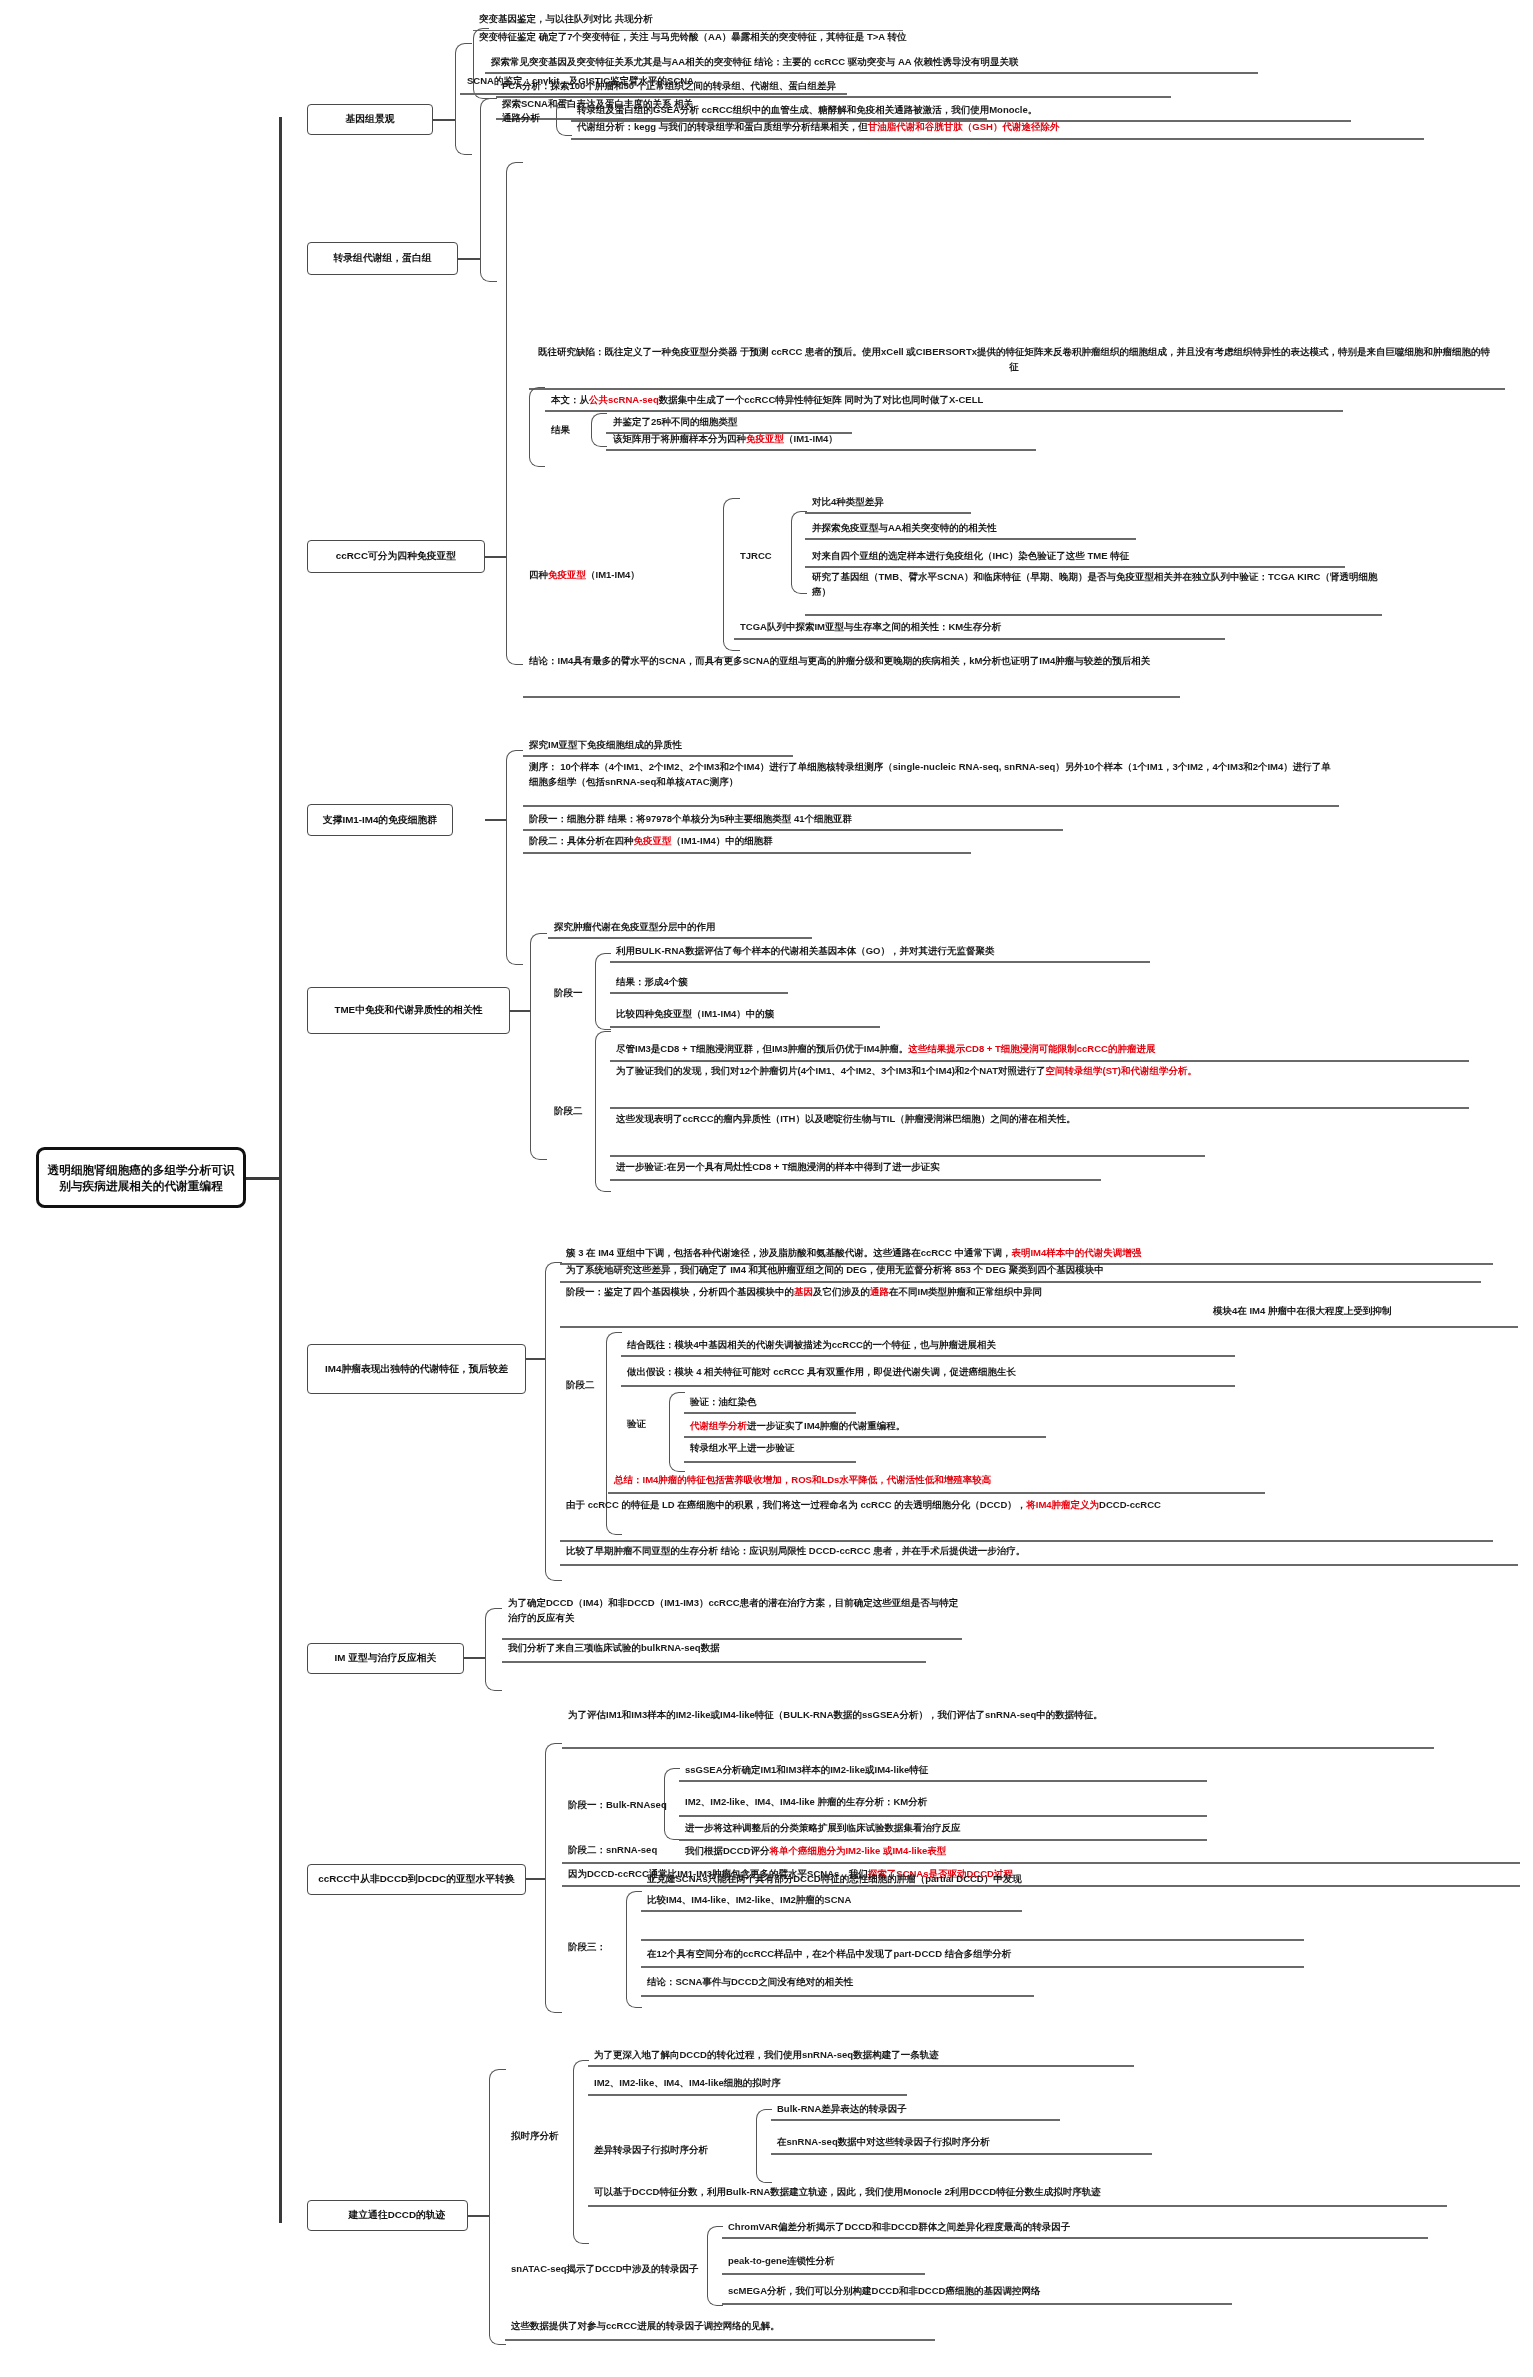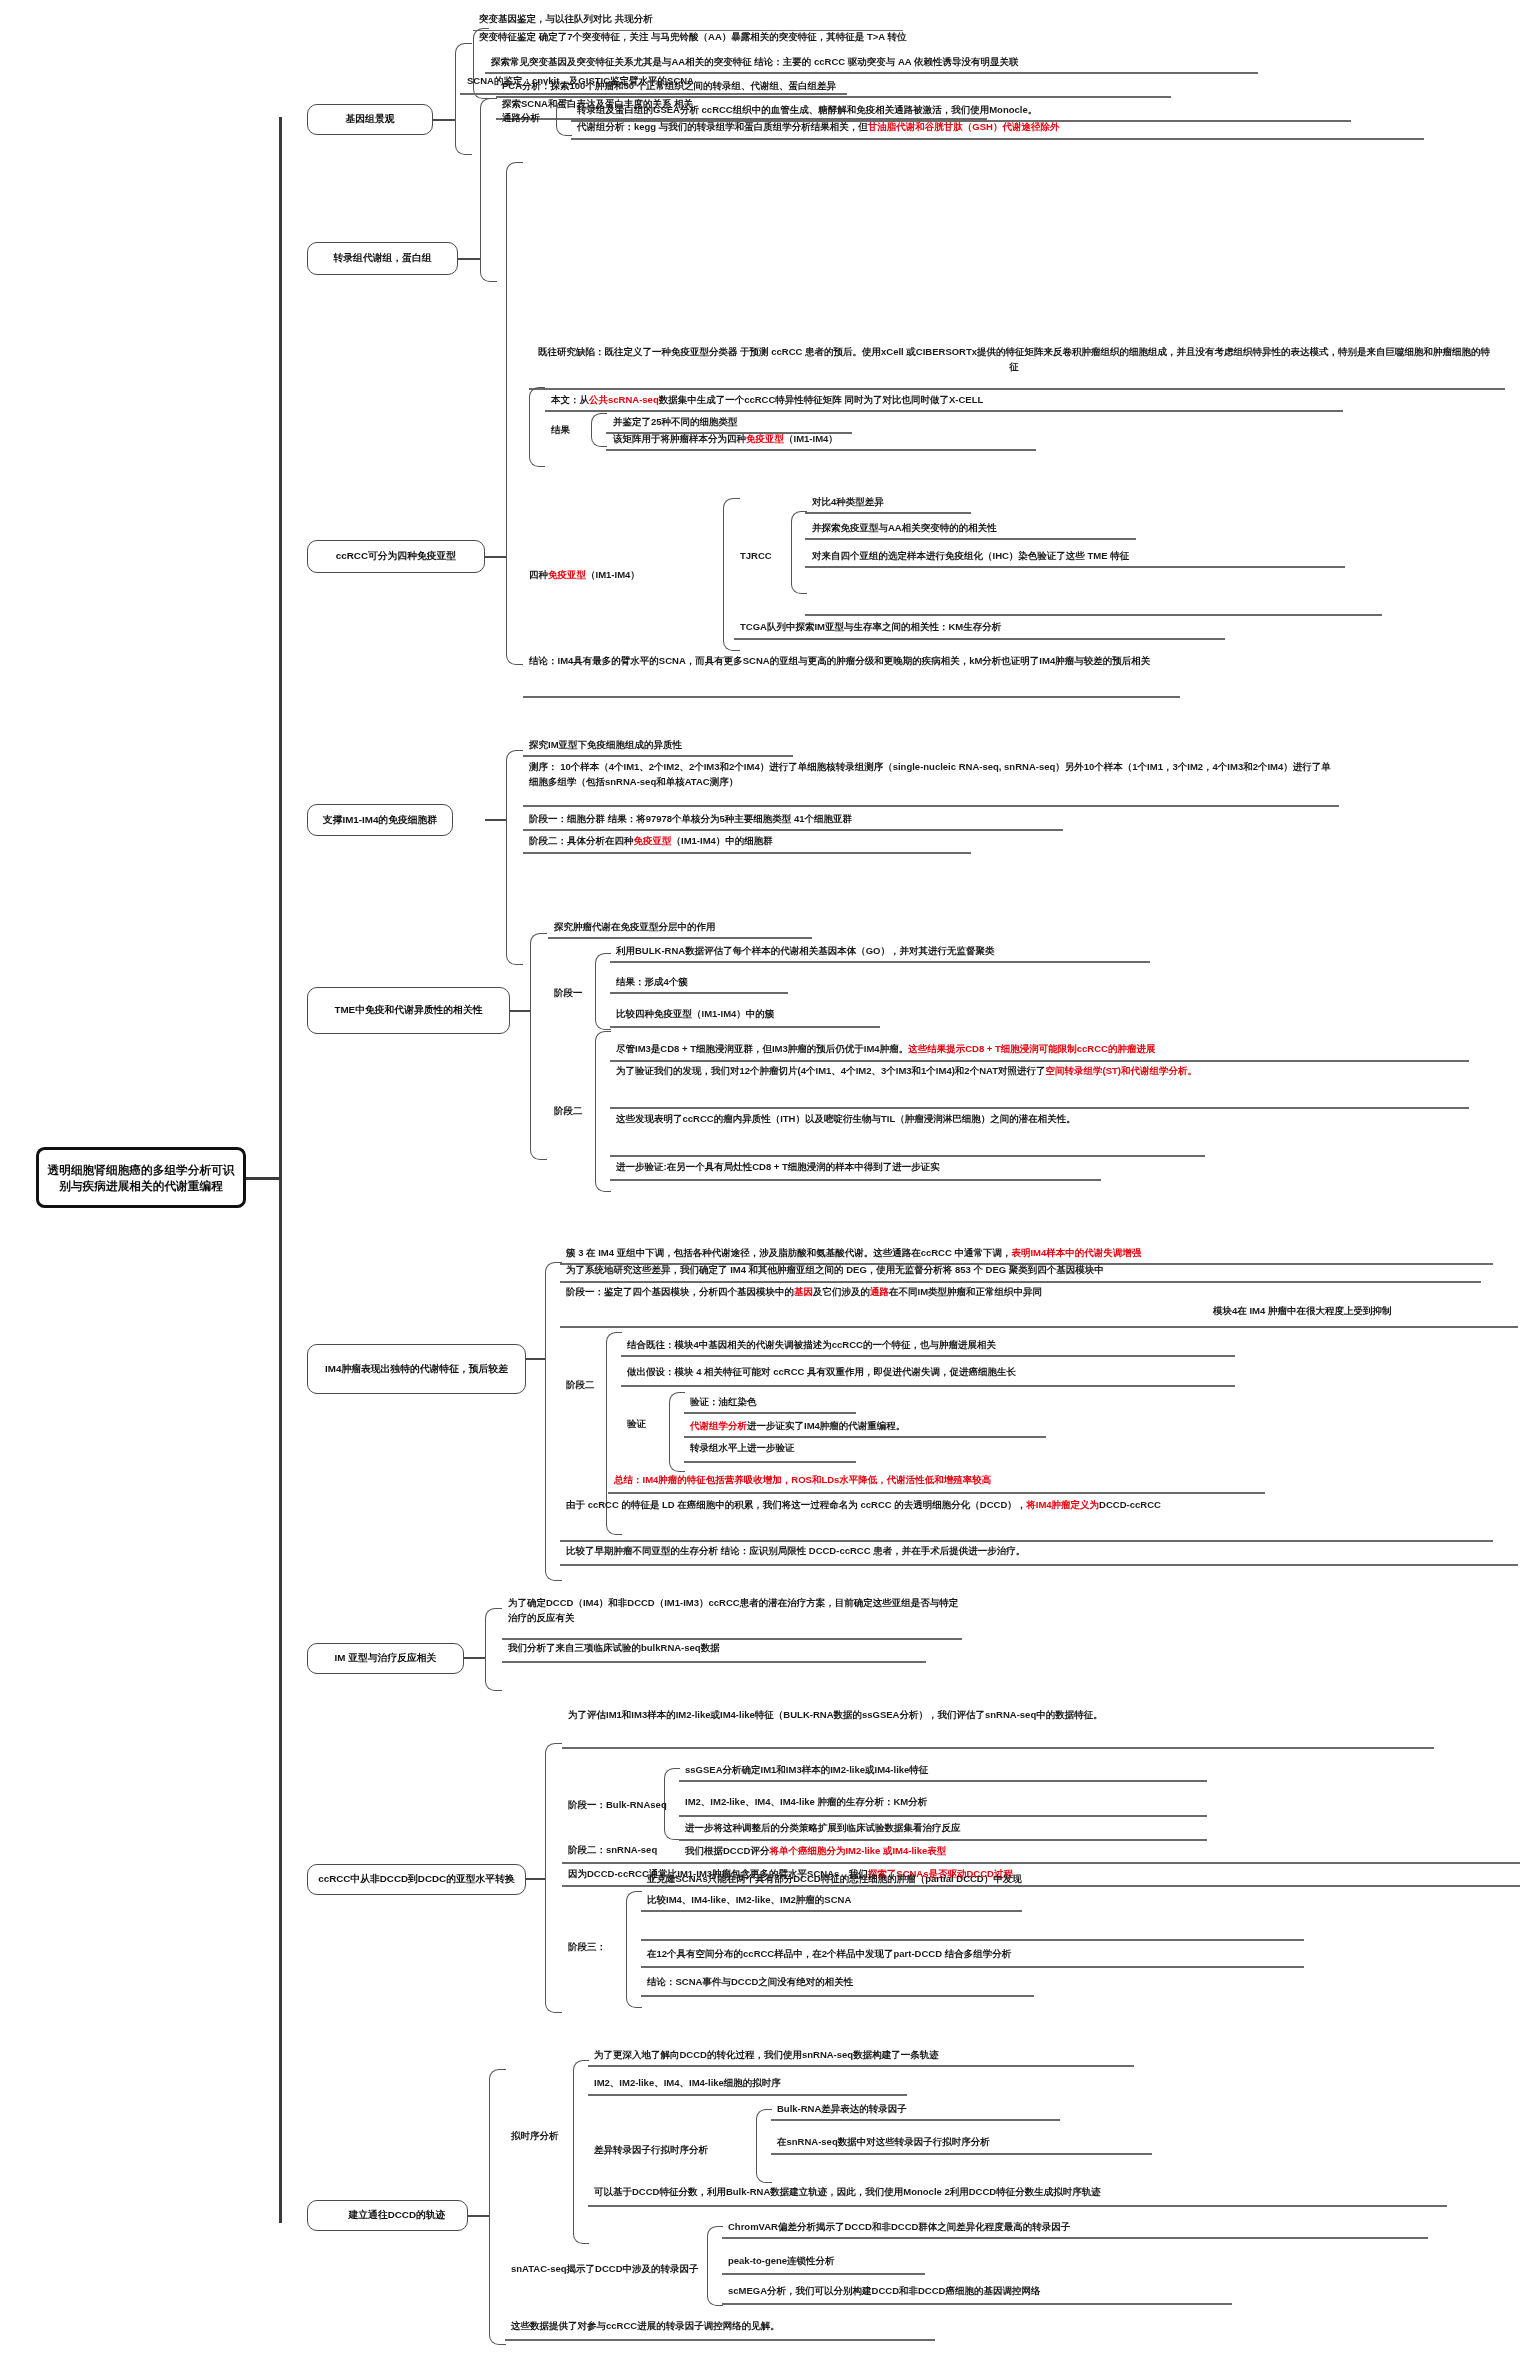--- a/index.html
+++ b/index.html
@@ -26,21 +26,21 @@
     text-align: center;
     font-size: 11.7px; font-weight: bold; color: #111;
     line-height: 1.35;
     padding: 2.5px 6.1px;
     z-index: 6;
   }
   
   .l1 {
     position: absolute;
     border: 1.8px solid #4a4a4a;
-    border-radius: 10px;
+    border-radius: 4px;
     background: #fff;
     display: flex; align-items: center; justify-content: center;
     text-align: center;
     font-size: 9.8px; font-weight: bold; color: #111;
     padding: 3.7px 6.1px;
     line-height: 1.3;
     z-index: 5;
   }
   
   .txt {
@@ -148,20 +148,21 @@
   <div class="brk" style="left:723px; top:498px; width:17px; height:153px;"></div>
 
   <div class="mid" style="left:740px; top:550px;">TJRCC</div>
   <div class="brk" style="left:791px; top:511px; width:16px; height:83px;"></div>
   <div class="txt" style="left:812px; top:495px;">对比4种类型差异</div>
   <div class="ul" style="left:805px; top:512px; width:166px;"></div>
   <div class="txt" style="left:812px; top:521px;">并探索免疫亚型与AA相关突变特的的相关性</div>
   <div class="ul" style="left:805px; top:538px; width:331px;"></div>
   <div class="txt" style="left:812px; top:549px;">对来自四个亚组的选定样本进行免疫组化（IHC）染色验证了这些 TME 特征</div>
   <div class="ul" style="left:805px; top:566px; width:540px;"></div>
+  <div class="txt wrap" style="left:812px; top:570px; width:577px;">研究了基因组（TMB、臂水平SCNA）和临床特征（早期、晚期）是否与免疫亚型相关并在独立队列中验证：TCGA KIRC（肾透明细胞癌）</div>
   <div class="ul" style="left:805px; top:614px; width:577px;"></div>
 
   <div class="txt" style="left:740px; top:620px;">TCGA队列中探索IM亚型与生存率之间的相关性：KM生存分析</div>
   <div class="ul" style="left:734px; top:638px; width:491px;"></div>
 
   <div class="txt wrap" style="left:529px; top:654px; width:651px;">结论：IM4具有最多的臂水平的SCNA，而具有更多SCNA的亚组与更高的肿瘤分级和更晚期的疾病相关，kM分析也证明了IM4肿瘤与较差的预后相关</div>
   <div class="ul" style="left:523px; top:696px; width:657px;"></div>
 
   <div class="l1" style="left:307px; top:804px; width:146px; height:32px;">支撑IM1-IM4的免疫细胞群</div>
   <div class="hline" style="left:485px; top:819px; width:21px;"></div>

